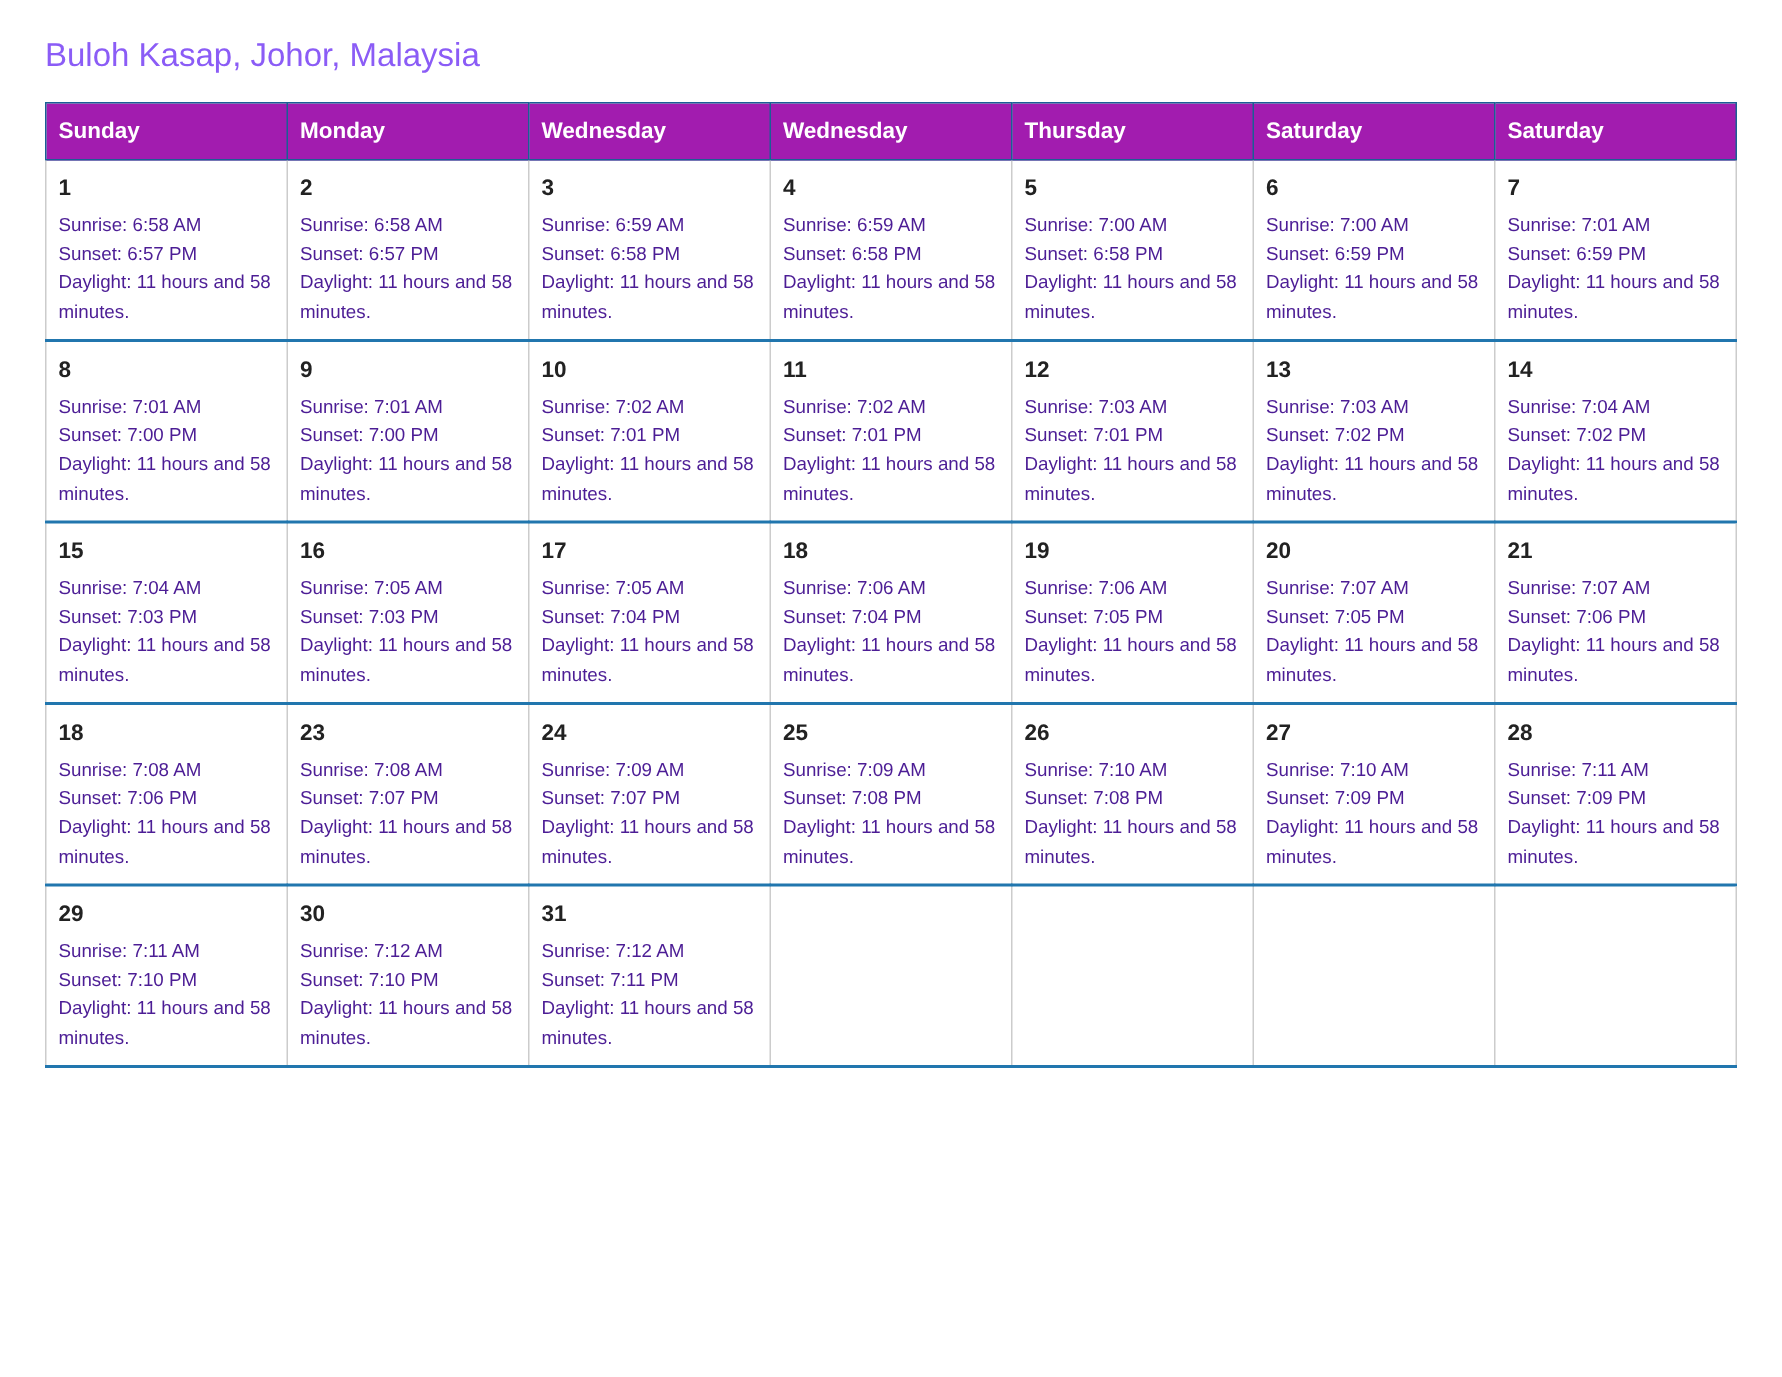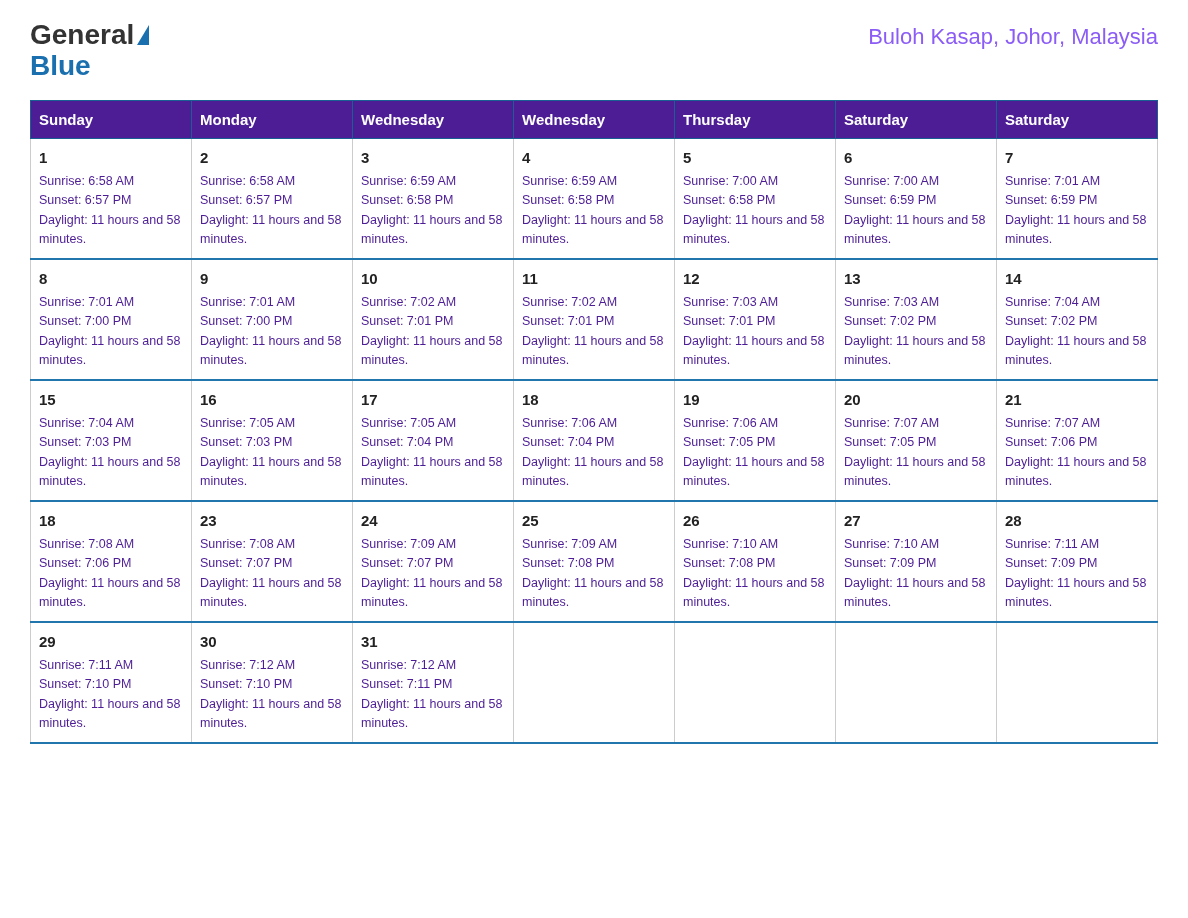--- a/index.html
+++ b/index.html
@@ -36,21 +36,21 @@
       font-weight: normal;
       color: #8b5cf6;
       margin-top: 4px;
     }
     table {
       width: 100%;
       border-collapse: collapse;
       table-layout: fixed;
     }
     thead tr th {
-      background-color: #4c1d95;
+      background-color: #a21caf;
       color: #fff;
       font-size: 15px;
       font-weight: bold;
       padding: 10px 8px;
       text-align: left;
       border: 1px solid #1a5f94;
     }
     tbody tr td {
       vertical-align: top;
       padding: 8px 8px;
@@ -77,29 +77,20 @@
       border-left: 1px solid #ccc;
     }
     .empty-cell {
       background: #fff;
     }
   </style>
 </head>
 <body>
 
 <div class="header">
-  <div class="logo">
-    <div style="font-size:28px; font-weight:bold; color:#333; line-height:1.1; display:flex; align-items:center;">
-      <span>General</span>
-      <span style="display:inline-block;width:0;height:0;border-left:12px solid transparent;border-bottom:20px solid #1a6faf;margin-left:3px;"></span>
-    </div>
-    <div style="font-size:28px; font-weight:bold; color:#1a6faf; line-height:1.1;">
-      <span>Blue</span>
-    </div>
-  </div>
   <div class="title-block">
     <h2>Buloh Kasap, Johor, Malaysia</h2>
   </div>
 </div>
 
 <table>
   <thead>
     <tr>
       <th>Sunday</th>
       <th>Monday</th>

